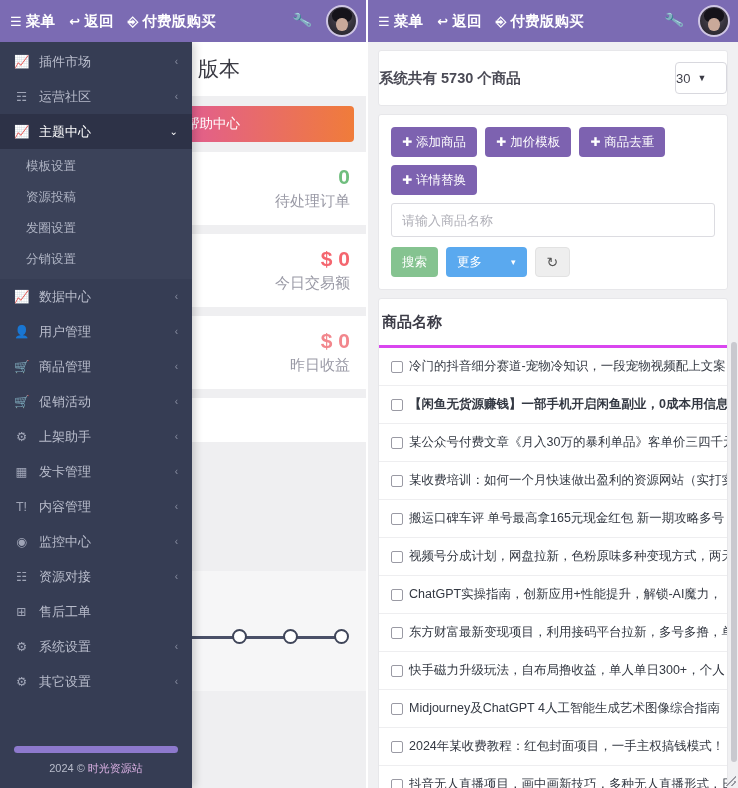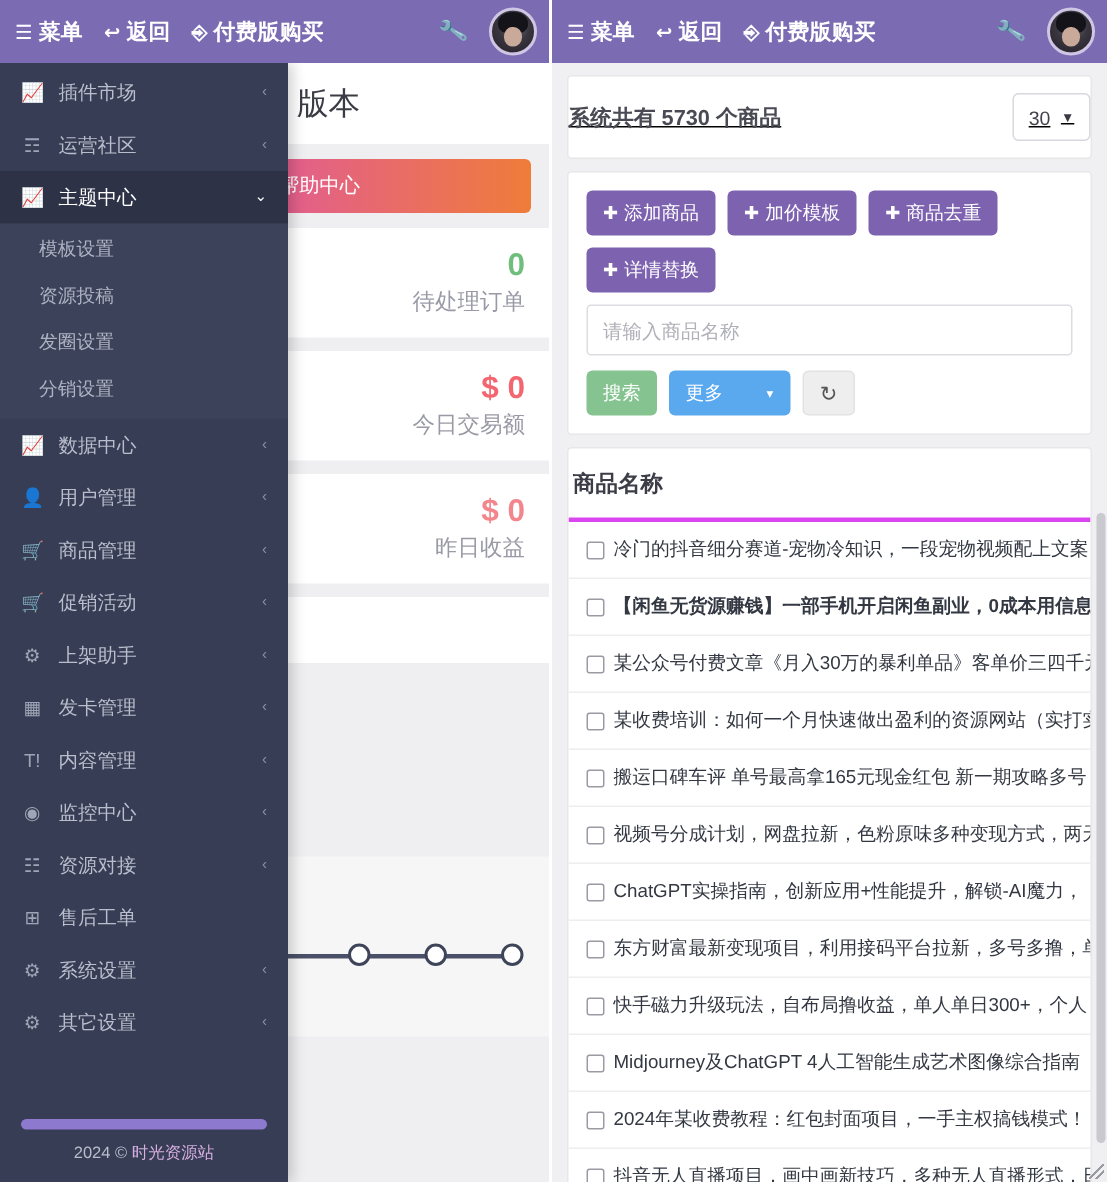--- a/index.html
+++ b/index.html
@@ -130,26 +130,25 @@
 
   
   .right-body { height: 746px; background: #f0f0f2; padding: 0; overflow: hidden; position: relative; }
   .card {
     background: #fff; margin: 8px 10px 0 10px; border-radius: 3px;
     border: 1px solid #e7e7ea;
   }
   .count-row {
     display: flex; align-items: center; justify-content: space-between;
     padding: 11px 0; 
-    text-decoration: underline;
   }
   .count-text { font-size: 14.5px; font-weight: 700; color: #4a4a55; }
   .page-select {
     width: 52px; height: 32px; border: 1px solid #d8d8de; border-radius: 4px;
-    background: #fff; display: flex; align-items: center; justify-content: center;
+    background: #fff; display: flex; align-items: center; justify-content: flex-start;
     gap: 7px; font-size: 13px; color: #43434d;
   }
   .sel-caret { font-size: 9px; color: #3a3a44; }
 
   .toolcard { padding: 12px 12px 12px 12px; }
   .btnrow { display: flex; gap: 8px; flex-wrap: wrap; margin-bottom: 8px; }
   .btn {
     height: 30px; padding: 0 11px; border-radius: 4px; border: none;
     font-size: 12.5px; color: #fff; display: inline-flex;
     align-items: center; gap: 4px; font-family: inherit; cursor: pointer;

